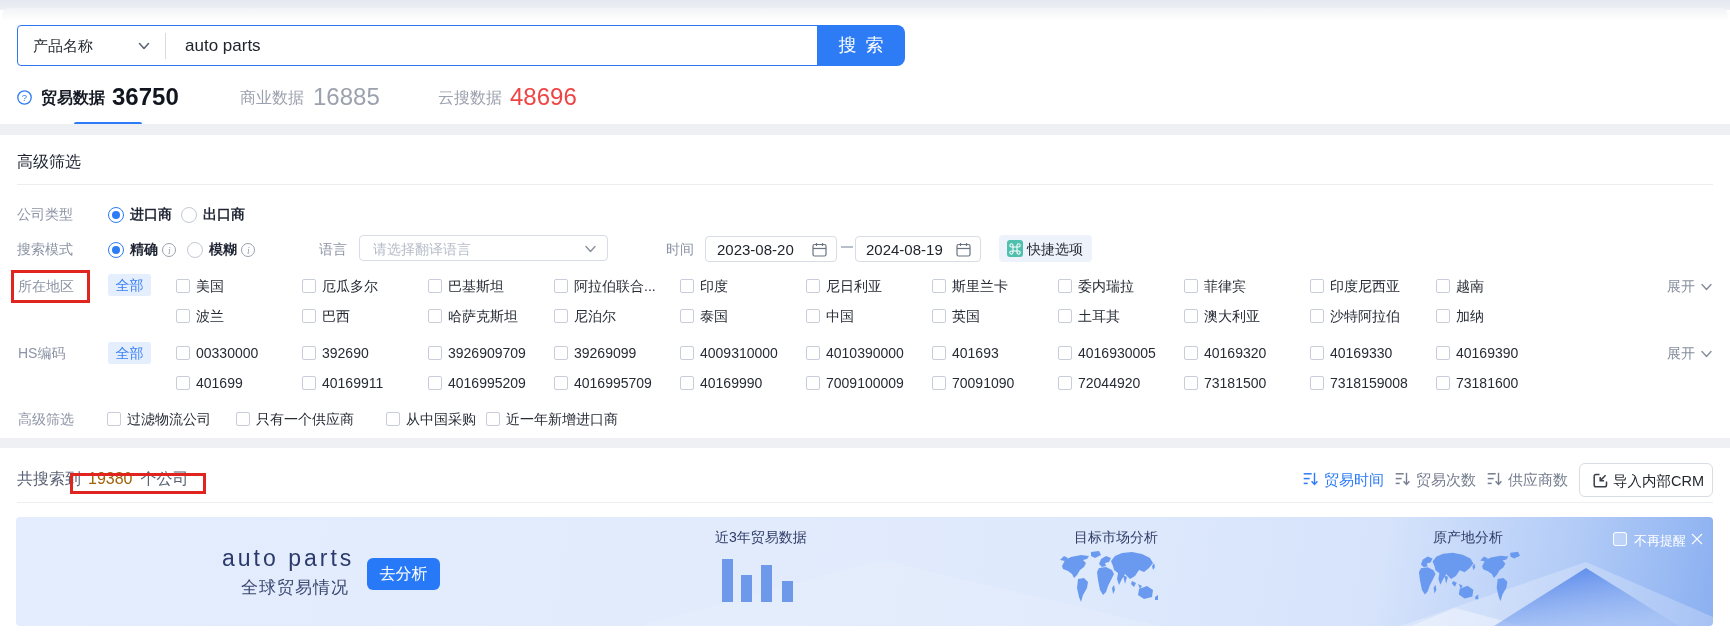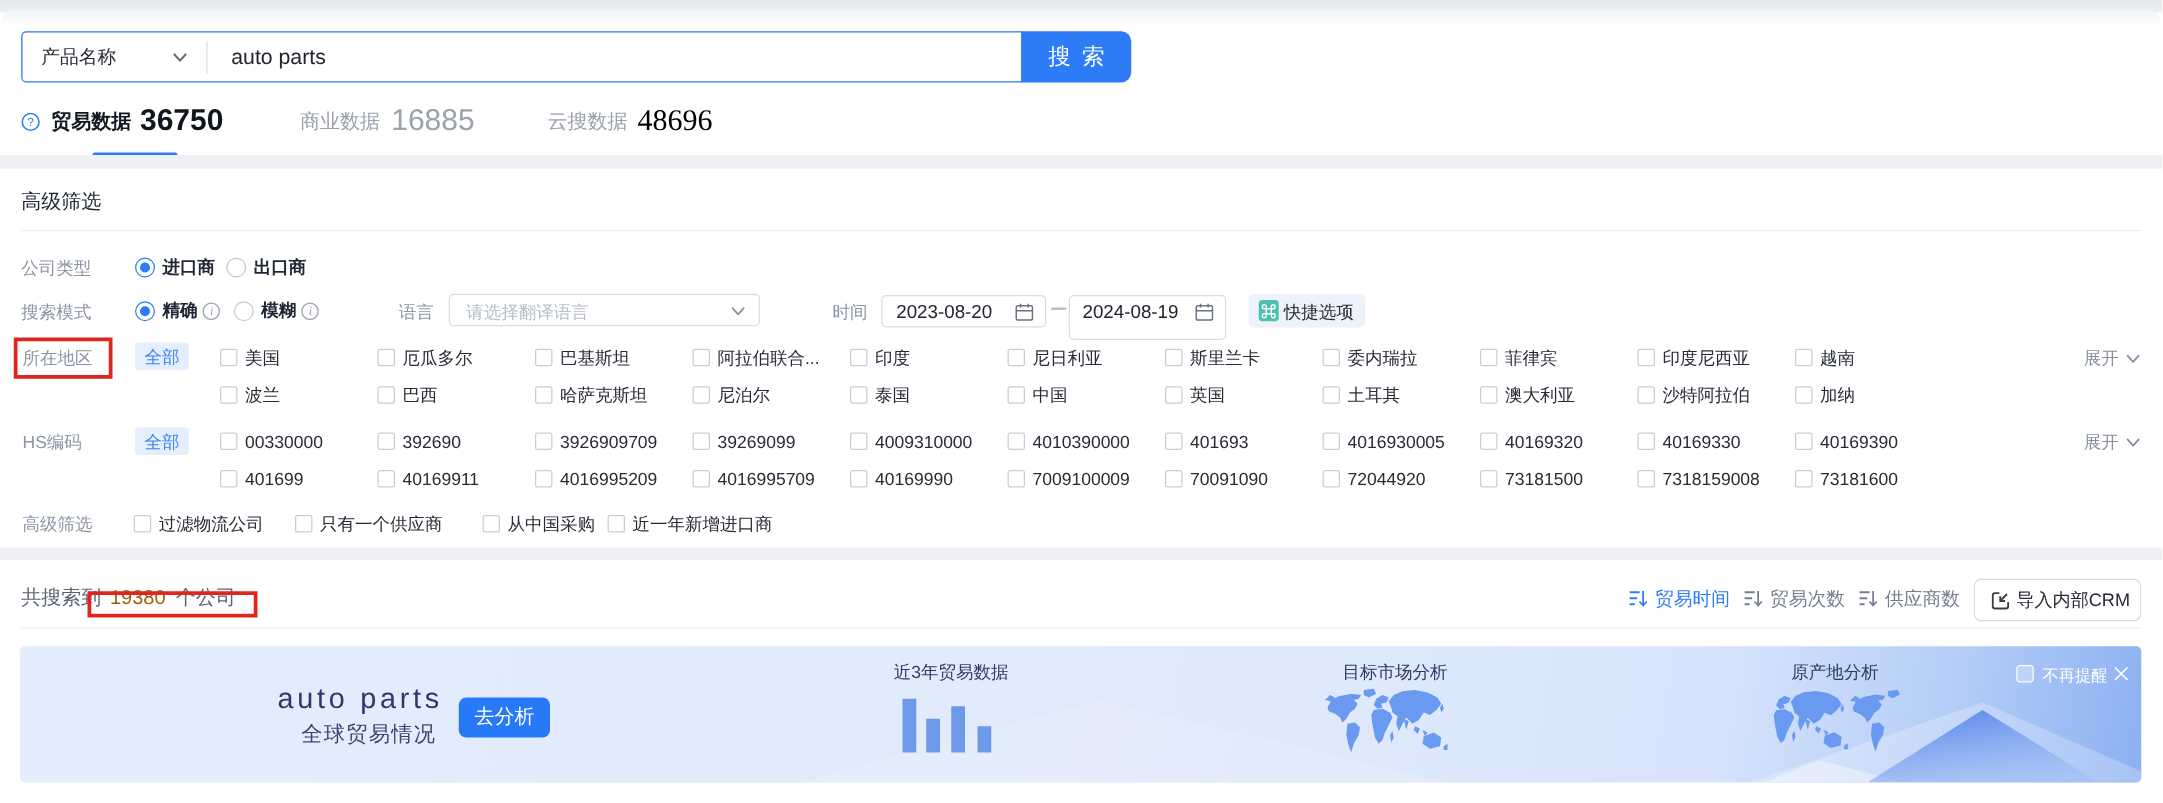--- a/index.html
+++ b/index.html
@@ -34,21 +34,21 @@
 
 <svg class="abs" style="left:17px;top:90px;" width="15" height="15" viewBox="0 0 15 15">
     <circle cx="7.5" cy="7.5" r="6.7" fill="none" stroke="#2d7bf6" stroke-width="1.3"></circle>
     <text x="7.5" y="10.8" font-size="9.5" fill="#2d7bf6" text-anchor="middle" font-family="Liberation Sans">?</text>
   </svg>
 <div class="abs" style="left:41px;top:89px;font-size:16px;font-weight:bold;color:#131822;line-height:18px;">贸易数据</div>
 <div class="abs" style="left:112px;top:85px;font-size:24px;font-weight:bold;color:#10151f;line-height:24px;">36750</div>
 <div class="abs" style="left:240px;top:89px;font-size:16px;color:#9ba1ad;line-height:18px;">商业数据</div>
 <div class="abs" style="left:313px;top:85px;font-size:24px;color:#9ba1ad;line-height:24px;">16885</div>
 <div class="abs" style="left:438px;top:89px;font-size:16px;color:#9ba1ad;line-height:18px;">云搜数据</div>
-<div class="abs" style="left:510px;top:85px;font-size:24px;color:#000000;line-height:24px;font-family:Liberation Serif, serif;">48696</div>
+<div class="abs" style="left:510px;top:85px;font-size:24px;color:#ef4444;line-height:24px;">48696</div>
 <div class="abs" style="left:74px;top:122px;width:68px;height:3.5px;background:#2d7bf6;border-radius:2px;"></div>
 
 <div class="abs" style="left:0;top:124px;width:1730px;height:11px;background:#eef0f4;"></div>
 
 <div class="abs" style="left:0;top:135px;width:1730px;height:303px;background:#fff;"></div>
 <div class="abs" style="left:17px;top:153px;font-size:16px;color:#1d2430;font-weight:500;line-height:17px;">高级筛选</div>
 <div class="abs" style="left:17px;top:184px;width:1696px;height:1px;background:#ecedf1;"></div>
 
 <div class="abs gray-label" style="left:17px;top:206px;">公司类型</div>
 <div class="abs" style="left:108px;top:205px;"><span class="radio-on"></span><span style="font-size:14px;color:#1f2534;font-weight:bold;margin-left:6px;vertical-align:middle;">进口商</span></div>
@@ -68,21 +68,21 @@
 <div class="abs" style="left:705px;top:236px;width:132px;height:26px;border:1px solid #d8dce4;border-radius:4px;background:#fff;">
   <div style="position:absolute;left:11px;top:4px;font-size:15px;color:#20252e;line-height:17px;">2023-08-20</div>
   <svg style="position:absolute;right:9px;top:5px;" width="15" height="15" viewBox="0 0 15 15">
       <rect x="1" y="2.5" width="13" height="11.5" rx="1.5" fill="none" stroke="#6b7280" stroke-width="1.2"></rect>
       <line x1="1" y1="6.5" x2="14" y2="6.5" stroke="#6b7280" stroke-width="1.2"></line>
       <line x1="4.5" y1="1" x2="4.5" y2="4" stroke="#6b7280" stroke-width="1.2"></line>
       <line x1="10.5" y1="1" x2="10.5" y2="4" stroke="#6b7280" stroke-width="1.2"></line>
     </svg>
 </div>
 <div class="abs" style="left:841px;top:246px;width:12px;height:2px;background:#b9bfca;"></div>
-<div class="abs" style="left:855px;top:236px;width:126px;height:36px;border:1px solid #d8dce4;border-radius:4px;background:#fff;">
+<div class="abs" style="left:855px;top:236px;width:126px;height:26px;border:1px solid #d8dce4;border-radius:4px;background:#fff;">
   <div style="position:absolute;left:10px;top:4px;font-size:15px;color:#20252e;line-height:17px;">2024-08-19</div>
   <svg style="position:absolute;right:9px;top:5px;" width="15" height="15" viewBox="0 0 15 15">
       <rect x="1" y="2.5" width="13" height="11.5" rx="1.5" fill="none" stroke="#6b7280" stroke-width="1.2"></rect>
       <line x1="1" y1="6.5" x2="14" y2="6.5" stroke="#6b7280" stroke-width="1.2"></line>
       <line x1="4.5" y1="1" x2="4.5" y2="4" stroke="#6b7280" stroke-width="1.2"></line>
       <line x1="10.5" y1="1" x2="10.5" y2="4" stroke="#6b7280" stroke-width="1.2"></line>
     </svg>
 </div>
 <div class="abs" style="left:999px;top:235px;width:93px;height:27px;background:#eef2fb;border-radius:4px;">
   <div style="position:absolute;left:8px;top:5px;width:16px;height:17px;background:#4fc0ad;border-radius:3px;"></div>

